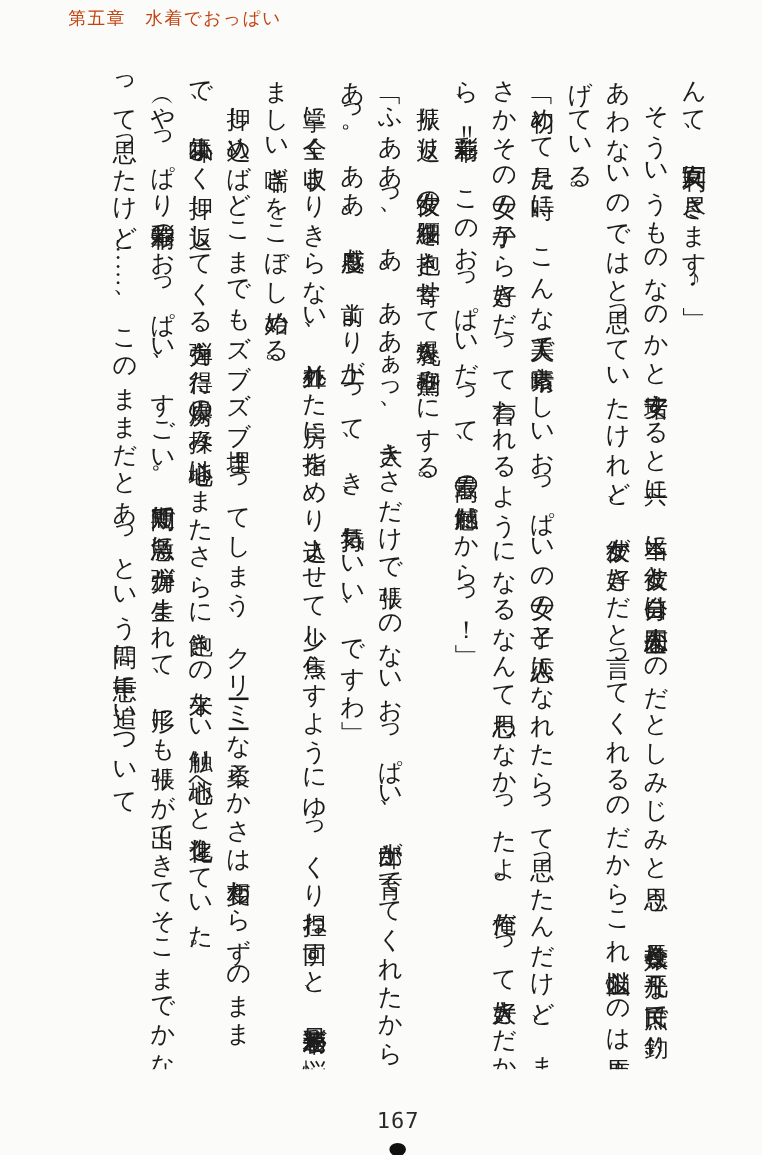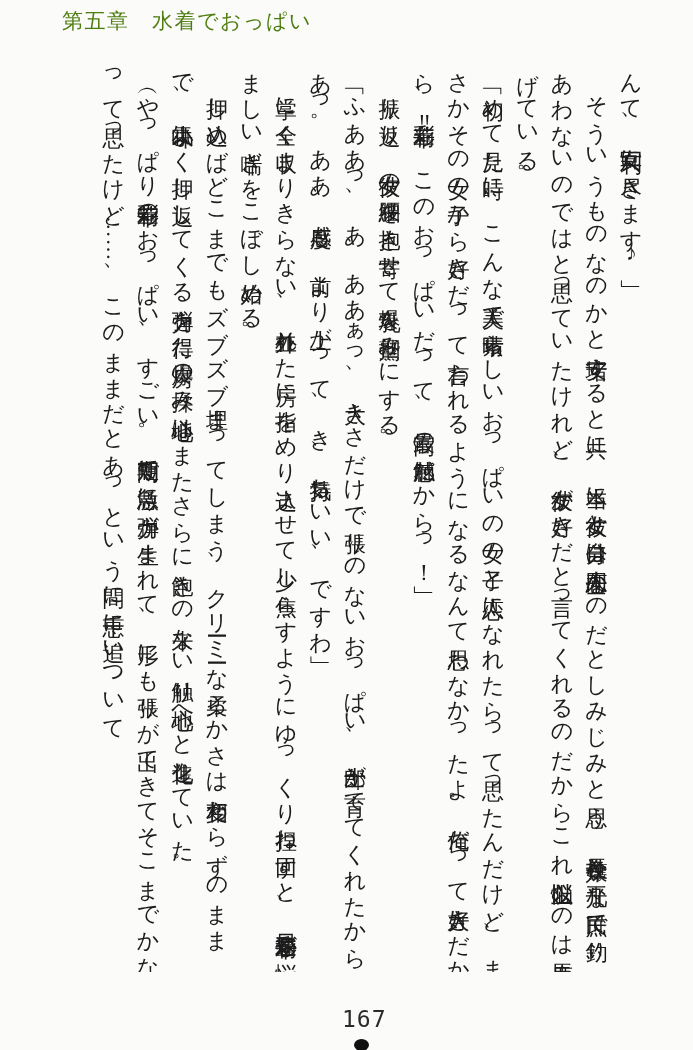--- a/index.html
+++ b/index.html
@@ -13,23 +13,23 @@
     height: 1050px;
     margin: 0 auto;
     background: #fbfbfa;
     overflow: hidden;
     font-family: "Liberation Serif", "DejaVu Serif", serif;
   }
   .chapter-header {
     position: absolute;
     top: 7px;
     left: 62px;
-    font-size: 21px;
+    font-size: 16px;
     letter-spacing: 1.5px;
-    color: #4d7c0f;
+    color: #c2410c;
     white-space: nowrap;
   }
   .body-text {
     position: absolute;
     top: 58px;
     right: 45px;
     width: 600px;
     height: 914px;
     writing-mode: vertical-rl;
     -webkit-writing-mode: vertical-rl;
@@ -47,21 +47,21 @@
   .para.indent {
     text-indent: 23px;
   }
   .page-number {
     position: absolute;
     top: 1006px;
     left: 342px;
     width: 40px;
     text-align: center;
     font-family: "DejaVu Sans Mono", "Liberation Mono", monospace;
-    font-size: 23px;
+    font-size: 20px;
     color: #2b2b2b;
     letter-spacing: 1px;
   }
   .section-dot {
     position: absolute;
     top: 1039px;
     left: 354px;
     width: 15px;
     height: 12px;
     border-radius: 50%;

